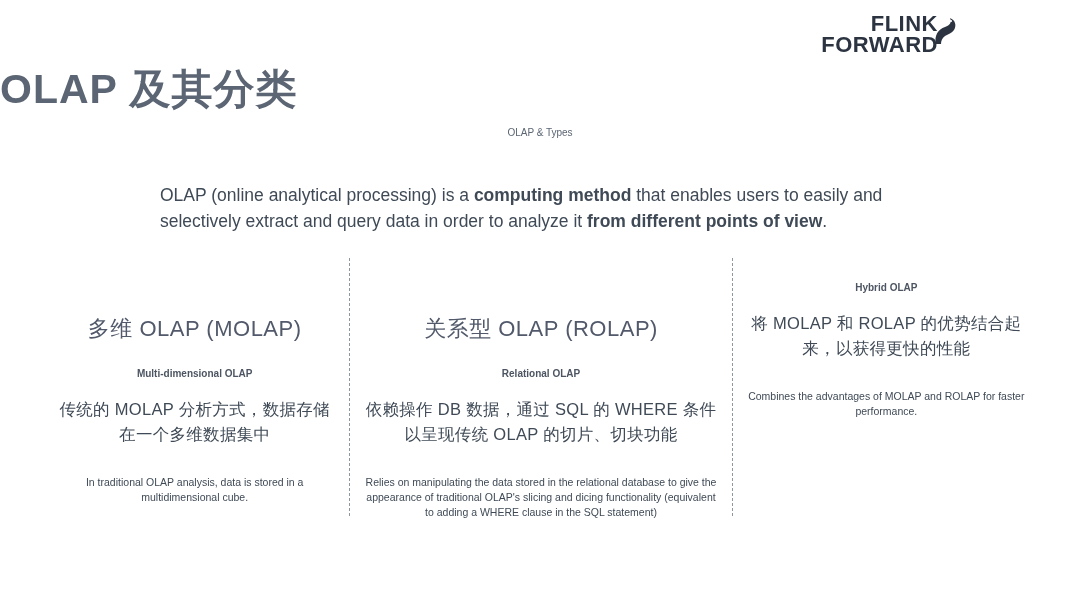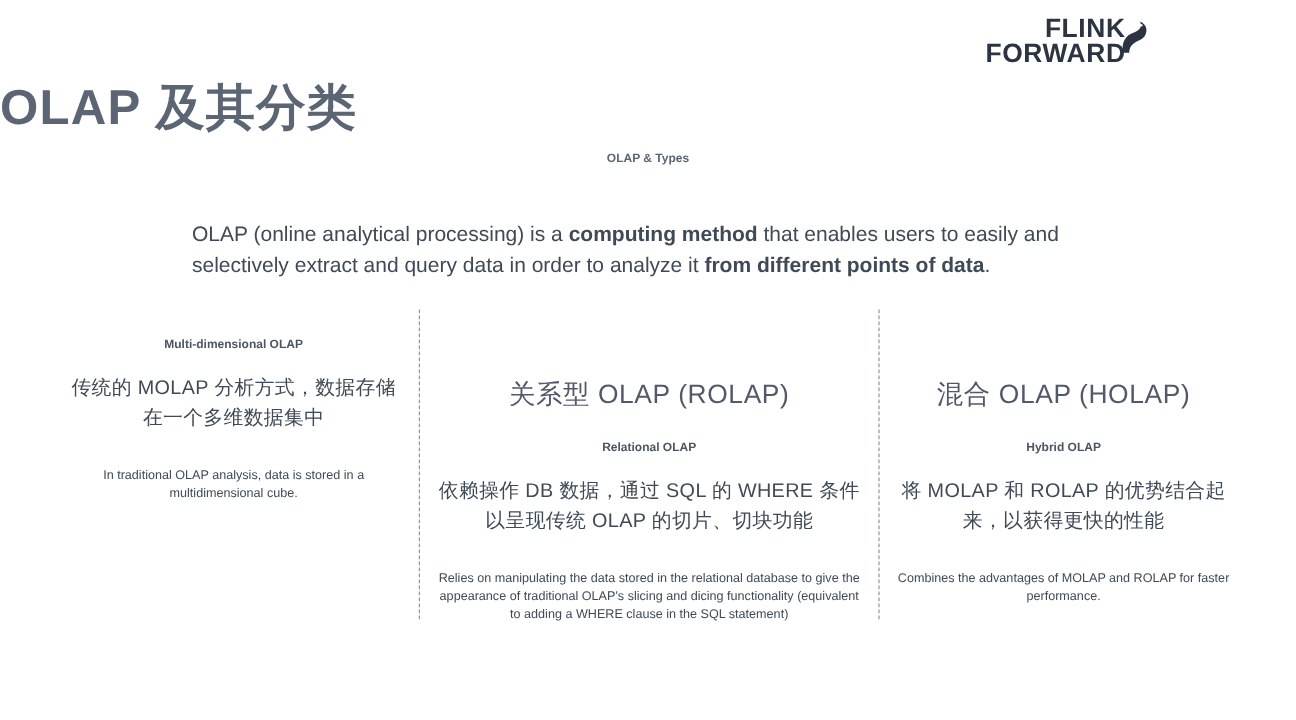--- a/index.html
+++ b/index.html
@@ -59,21 +59,21 @@
     color: #5b6573;
     letter-spacing: 1px;
   }
   .subtitle {
     position: absolute;
     top: 127px;
     left: 0;
     width: 1080px;
     text-align: center;
     font-size: 10px;
-    font-weight: bold;
+    font-weight: normal;
     color: #5b6573;
   }
 
   
   .intro {
     position: absolute;
     top: 183px;
     left: 160px;
     width: 770px;
     font-size: 17.5px;
@@ -145,44 +145,44 @@
     <svg class="logo-mark" viewBox="0 0 26 30">
       <path d="M4 28 C2 20 6 13 13 11 C18 9.5 20 6 18 2 C23 4 25 9 22 14 C20 17 16 18 13 20 C10 22 9 25 9 28 Z" fill="#2b3440"></path>
       <circle cx="19" cy="5" r="1.1" fill="#ffffff"></circle>
     </svg>
   </div>
 
   <div class="title">OLAP 及其分类</div>
   <div class="subtitle">OLAP &amp; Types</div>
 
   <div class="intro">
-    <span>OLAP (online analytical processing) is a </span><b>computing method</b><span> that enables users to easily and selectively extract and query data in order to analyze it </span><b>from different points of data</b><span>.</span>
+    <span>OLAP (online analytical processing) is a </span><b>computing method</b><span> that enables users to easily and selectively extract and query data in order to analyze it </span><b>from different points of view</b><span>.</span>
   </div>
 
   <div class="columns">
 
     <div class="col col-1">
+      <div class="col-head">多维 OLAP (MOLAP)</div>
       <div class="col-head-en">Multi-dimensional OLAP</div>
       <div class="col-cn">传统的 MOLAP 分析方式，数据存储在一个多维数据集中</div>
       <div class="col-en">In traditional OLAP analysis, data is stored in a multidimensional cube.</div>
     </div>
 
     <div class="divider"></div>
 
     <div class="col col-2">
       <div class="col-head">关系型 OLAP (ROLAP)</div>
       <div class="col-head-en">Relational OLAP</div>
       <div class="col-cn">依赖操作 DB 数据，通过 SQL 的 WHERE 条件以呈现传统 OLAP 的切片、切块功能</div>
       <div class="col-en">Relies on manipulating the data stored in the relational database to give the appearance of traditional OLAP's slicing and dicing functionality (equivalent to adding a WHERE clause in the SQL statement)</div>
     </div>
 
     <div class="divider"></div>
 
     <div class="col col-3">
-      <div class="col-head">混合 OLAP (HOLAP)</div>
       <div class="col-head-en">Hybrid OLAP</div>
       <div class="col-cn">将 MOLAP 和 ROLAP 的优势结合起来，以获得更快的性能</div>
       <div class="col-en">Combines the advantages of MOLAP and ROLAP for faster performance.</div>
     </div>
 
   </div>
 
 </div>
 
 </body></html>

